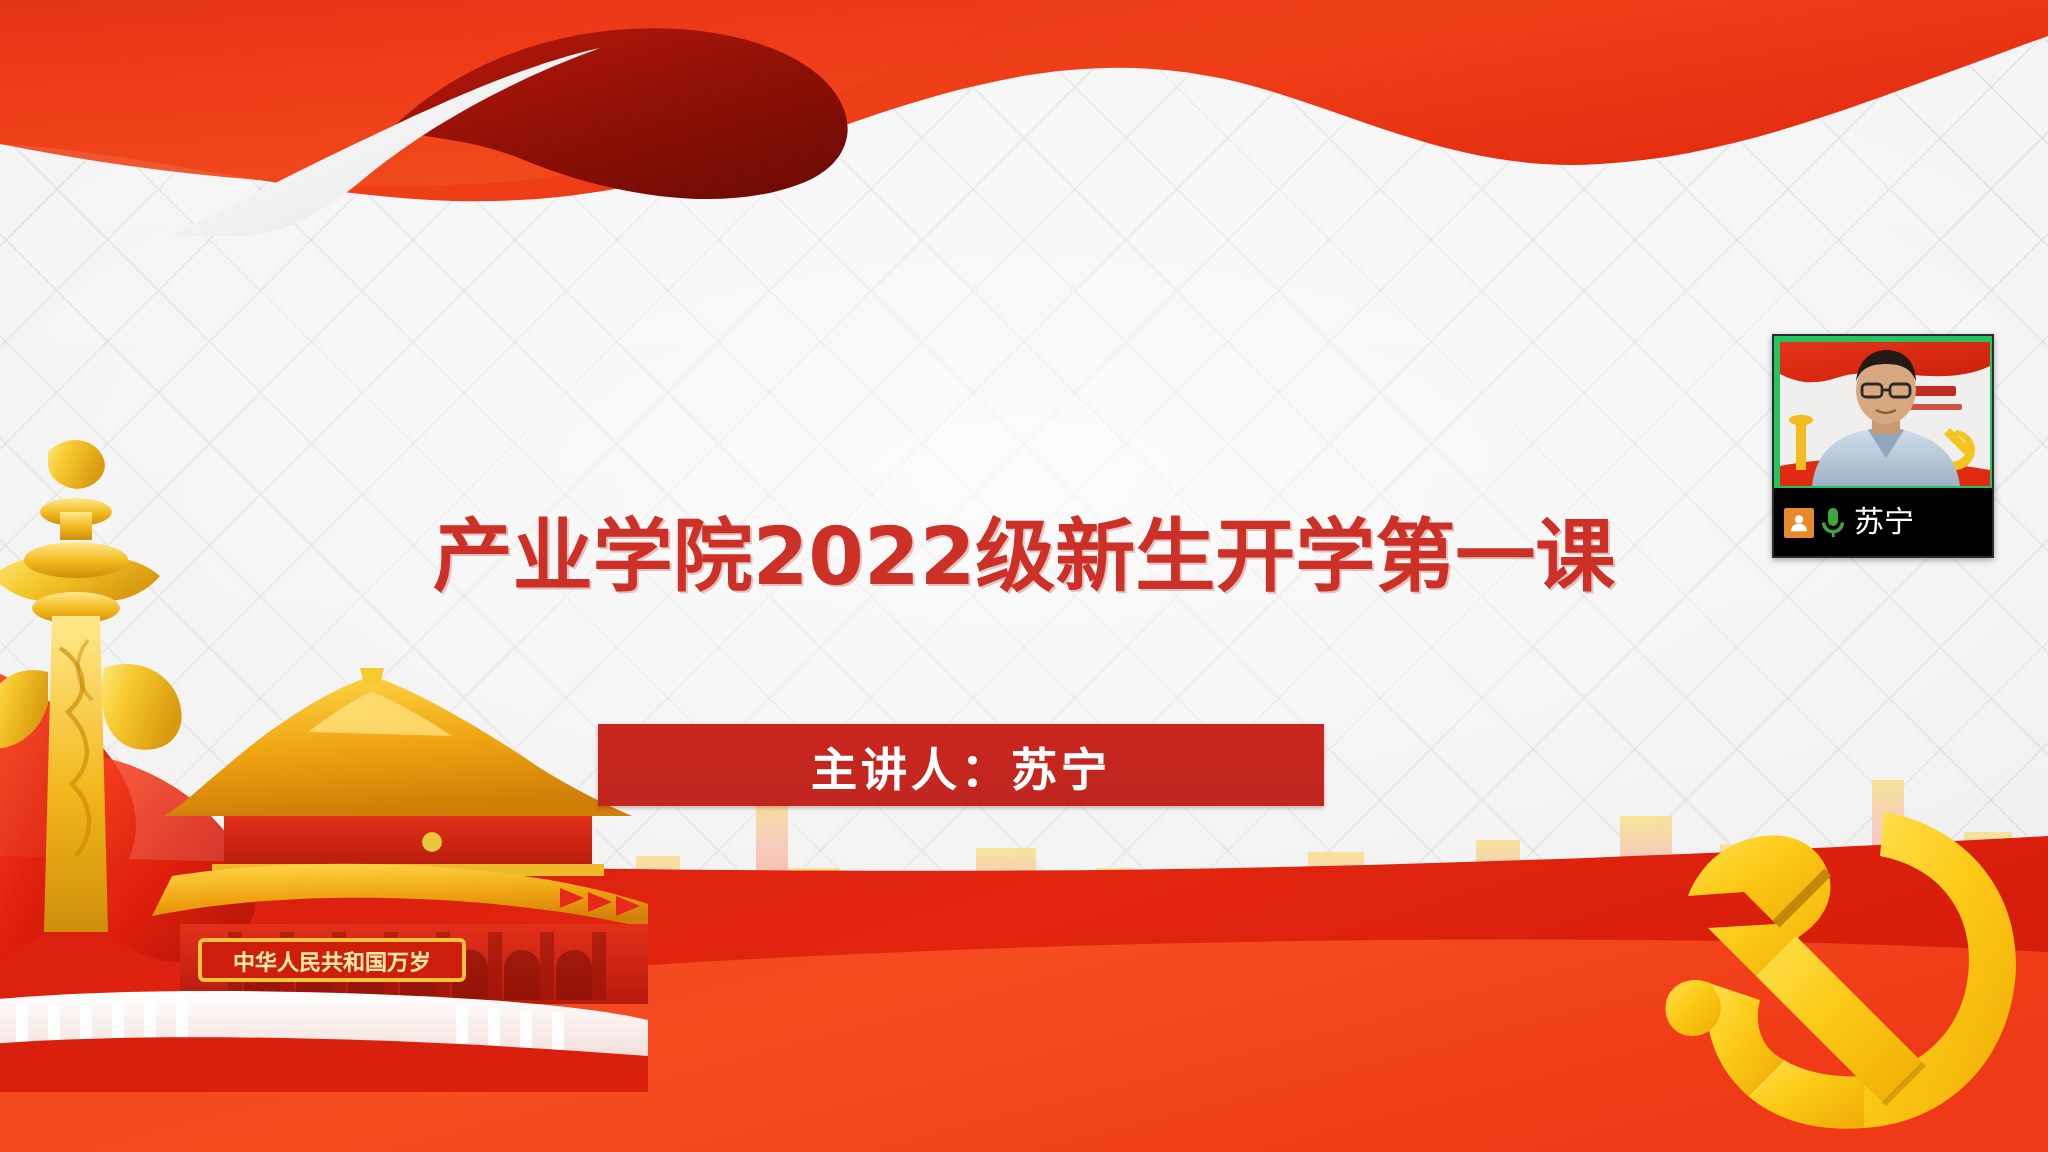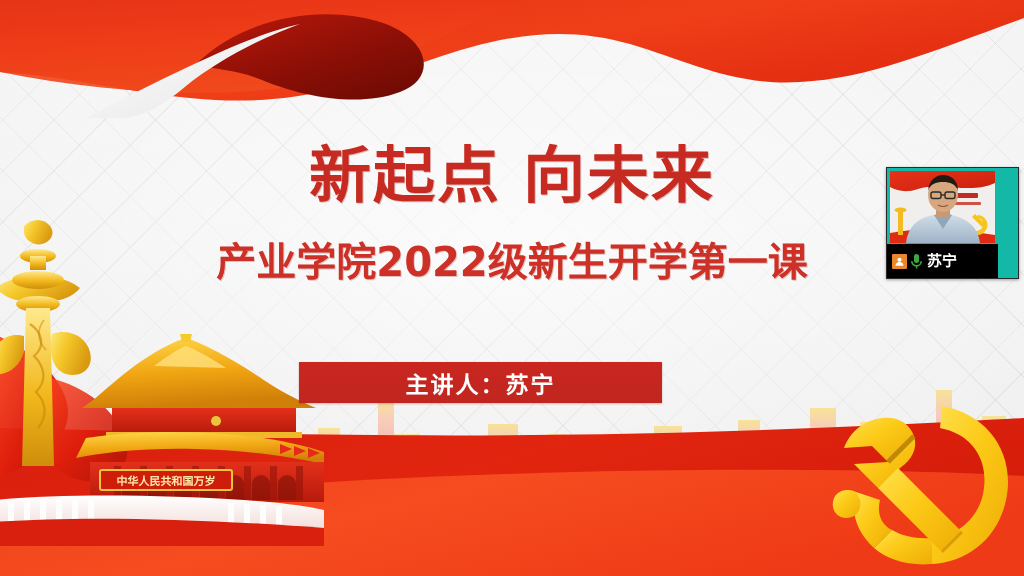--- a/index.html
+++ b/index.html
@@ -45,21 +45,21 @@
     position:absolute;left:0;top:143px;width:1024px;
     text-align:center;
     font-family:"DejaVu Sans","Liberation Sans",sans-serif;
     font-size:62px;line-height:1.06;font-weight:bold;
     color:#c62a20;letter-spacing:2px;
     text-shadow:1px 1px 0 rgba(140,20,14,.28);
     white-space:nowrap;
   }
   .main-title .gap{display:inline-block;width:22px;}
   .sub-title{
-    position:absolute;left:0;top:240px;width:1024px;
+    position:absolute;left:0;top:257px;width:1024px;
     text-align:center;
     font-family:"DejaVu Sans","Liberation Sans",sans-serif;
     font-size:40px;line-height:1.1;font-weight:bold;
     color:#cc3026;letter-spacing:0px;
     text-shadow:1px 1px 0 rgba(150,30,20,.25);
     white-space:nowrap;
   }
   .speaker-banner{
     position:absolute;left:299px;top:362px;
     width:363px;height:41px;
@@ -69,27 +69,26 @@
     pointer-events:auto;
   }
   .speaker-banner span{
     font-family:"DejaVu Sans","Liberation Sans",sans-serif;
     font-size:23px;font-weight:bold;color:#ffffff;letter-spacing:2px;
     white-space:nowrap;
   }
 
   
   .video-tile{
-    position:absolute;left:886px;top:167px;width:133px;height:112px;
-    background:#14b8a6;
+    position:absolute;left:886px;top:167px;width:111px;height:112px;
+    background:#22c55e;
     border:1px solid #2b2b2b;
     box-shadow:0 0 0 3px rgba(236,236,236,.0), 0 1px 3px rgba(0,0,0,.35);
     overflow:hidden;
     box-sizing:border-box;
-    font-weight:bold;
   }
   .video-feed{
     position:absolute;left:3px;top:3px;width:105px;height:72px;
     overflow:hidden;background:#c9cdd2;
   }
   .vf-bg{position:absolute;inset:0;}
   .vf-person{position:absolute;left:0;top:0;width:105px;height:72px;}
   .tile-namebar{
     position:absolute;left:0;bottom:0;width:111px;height:34px;
     background:#000;
@@ -376,23 +375,20 @@
     <path d="M122,44 C126,56 120,68 108,76 L86,96 L62,72 L96,70 Z" fill="url(#gEm)"></path>
 
     <path d="M86,96 L150,160 L170,140 L106,76 Z" fill="url(#gEm)"></path>
 
     <path d="M96,70 L122,44" stroke="url(#gEmD)" stroke-width="5" fill="none" opacity=".85"></path>
     <path d="M150,160 L170,140" stroke="url(#gEmD)" stroke-width="3" fill="none" opacity=".5"></path>
   </svg>
 
   <div class="title-wrap">
 
-    <div class="main-title">
-      <span>新起点</span><span class="gap"></span><span>向未来</span>
-    </div>
 
     <div class="sub-title">产业学院2022级新生开学第一课</div>
 
     <div class="speaker-banner">
       <span>主讲人：苏宁</span>
     </div>
   </div>
 
   <div class="video-tile">
 

